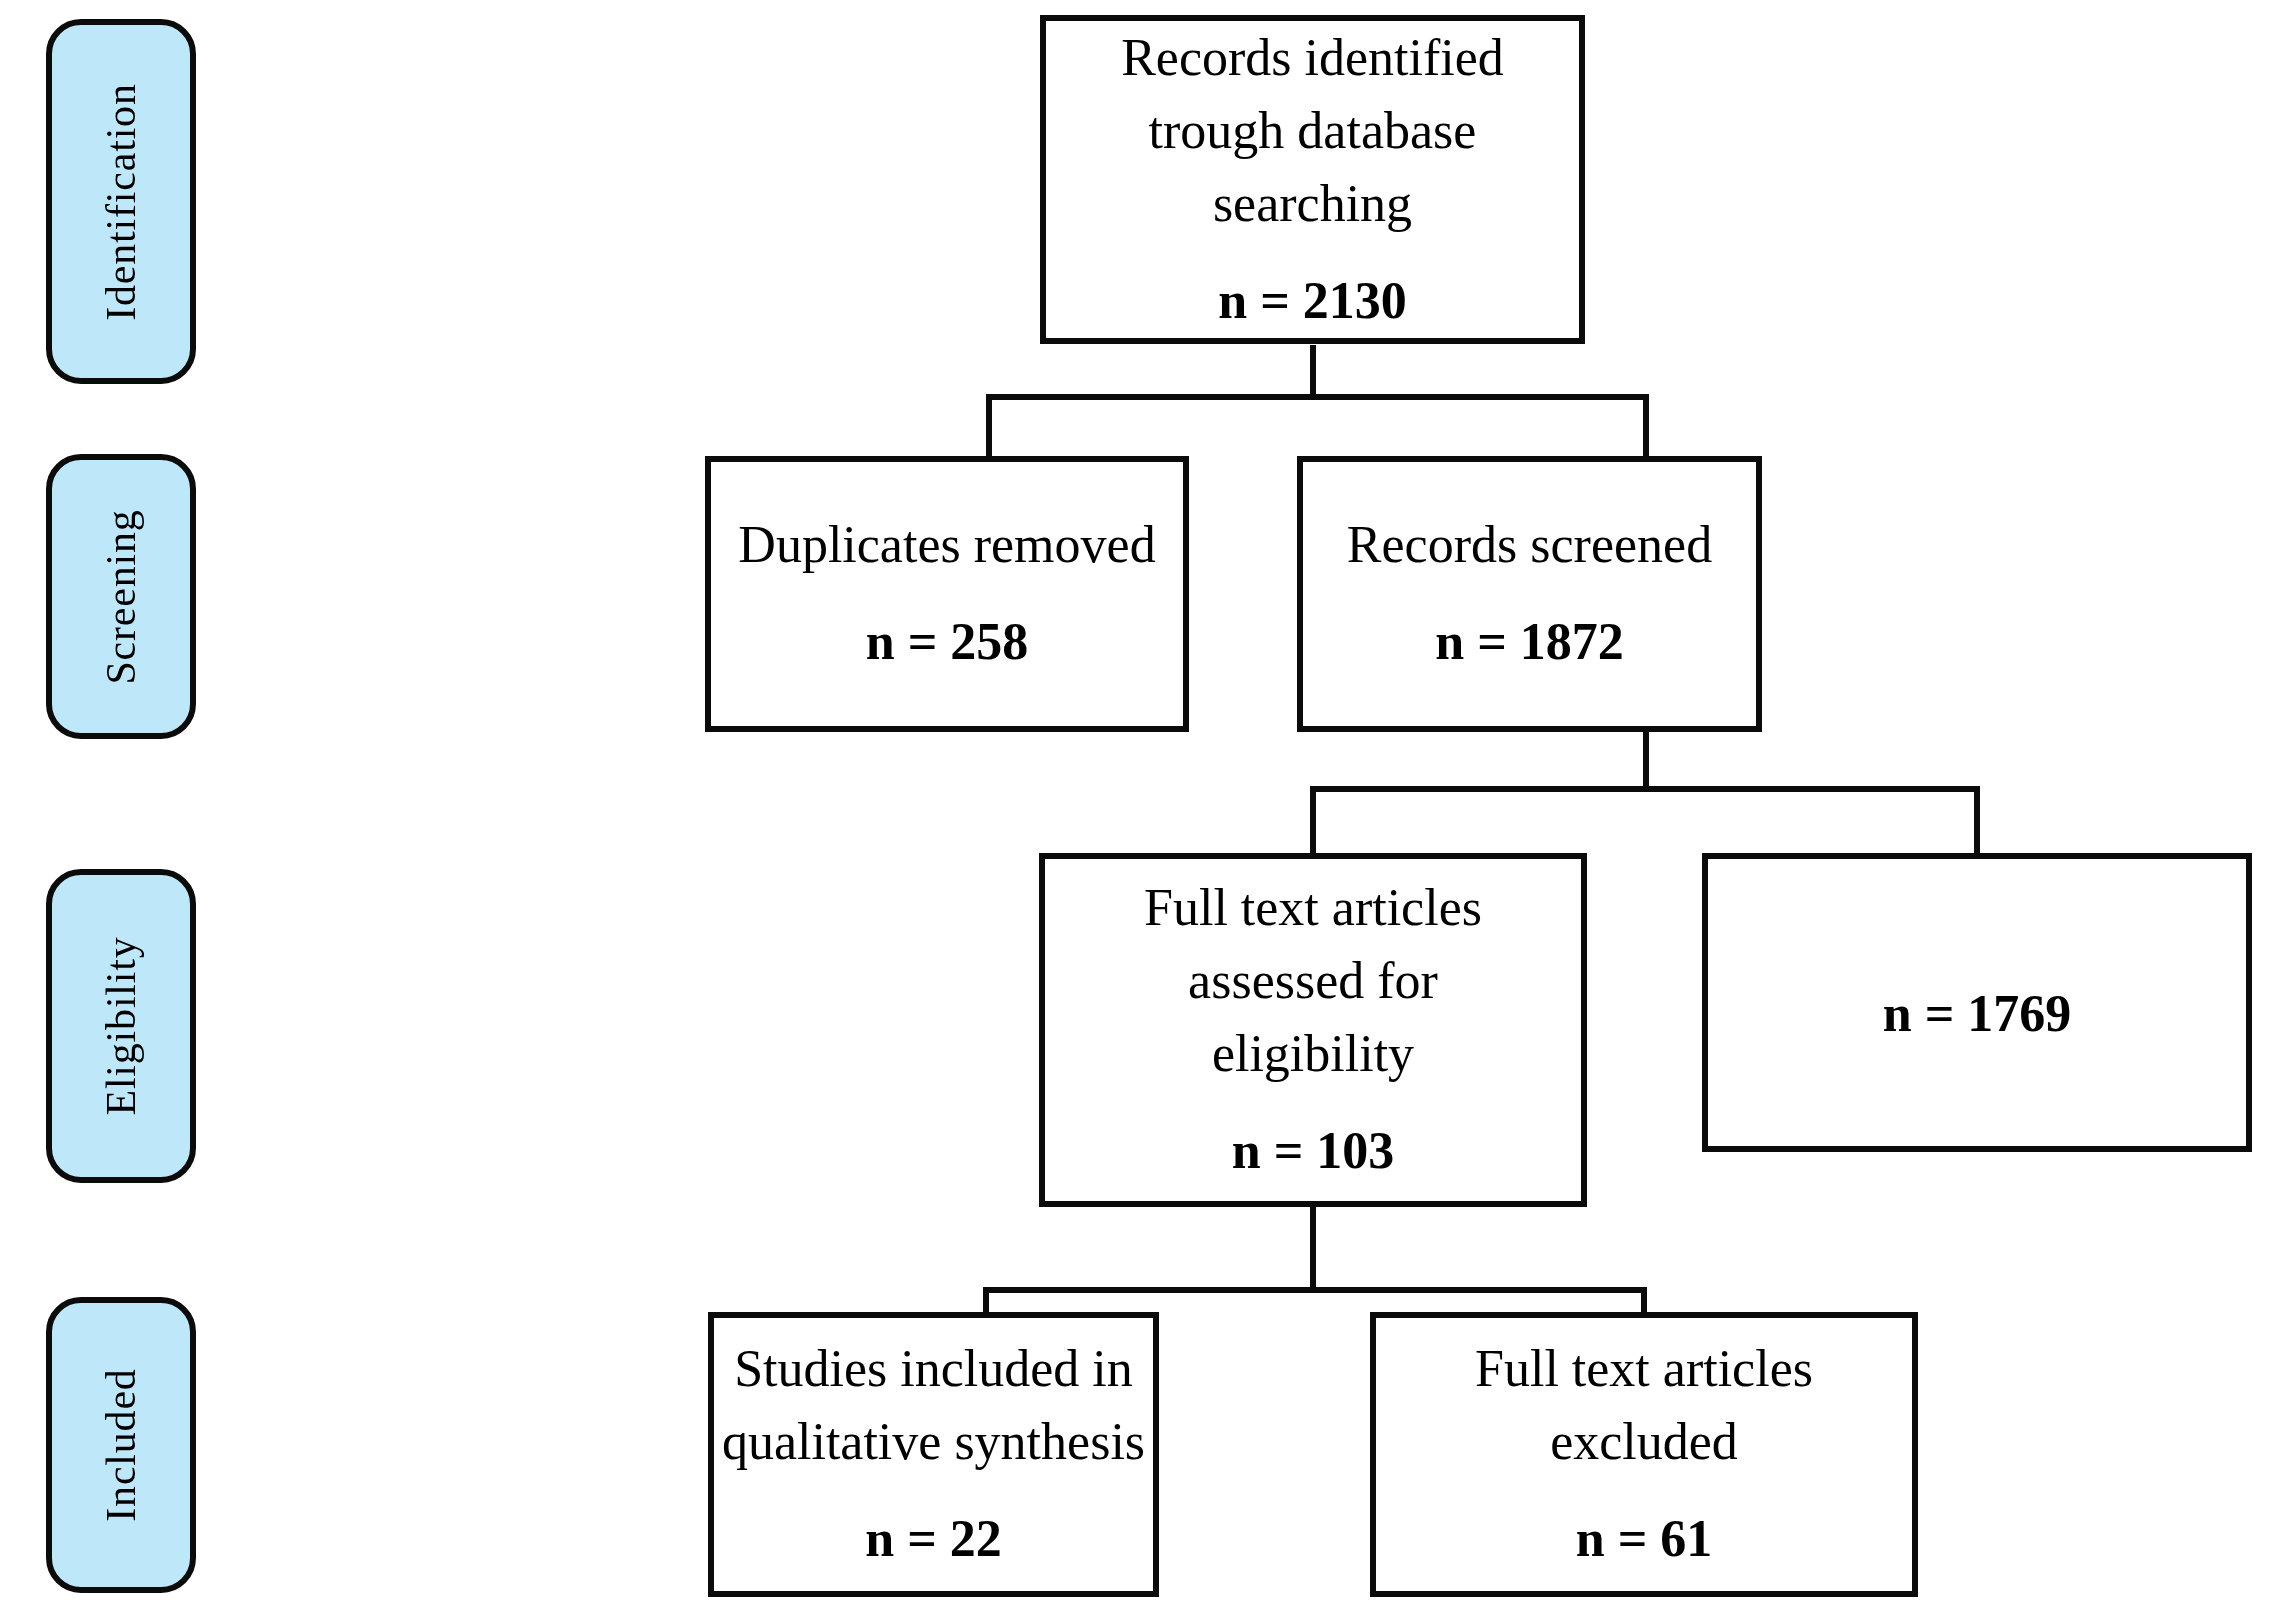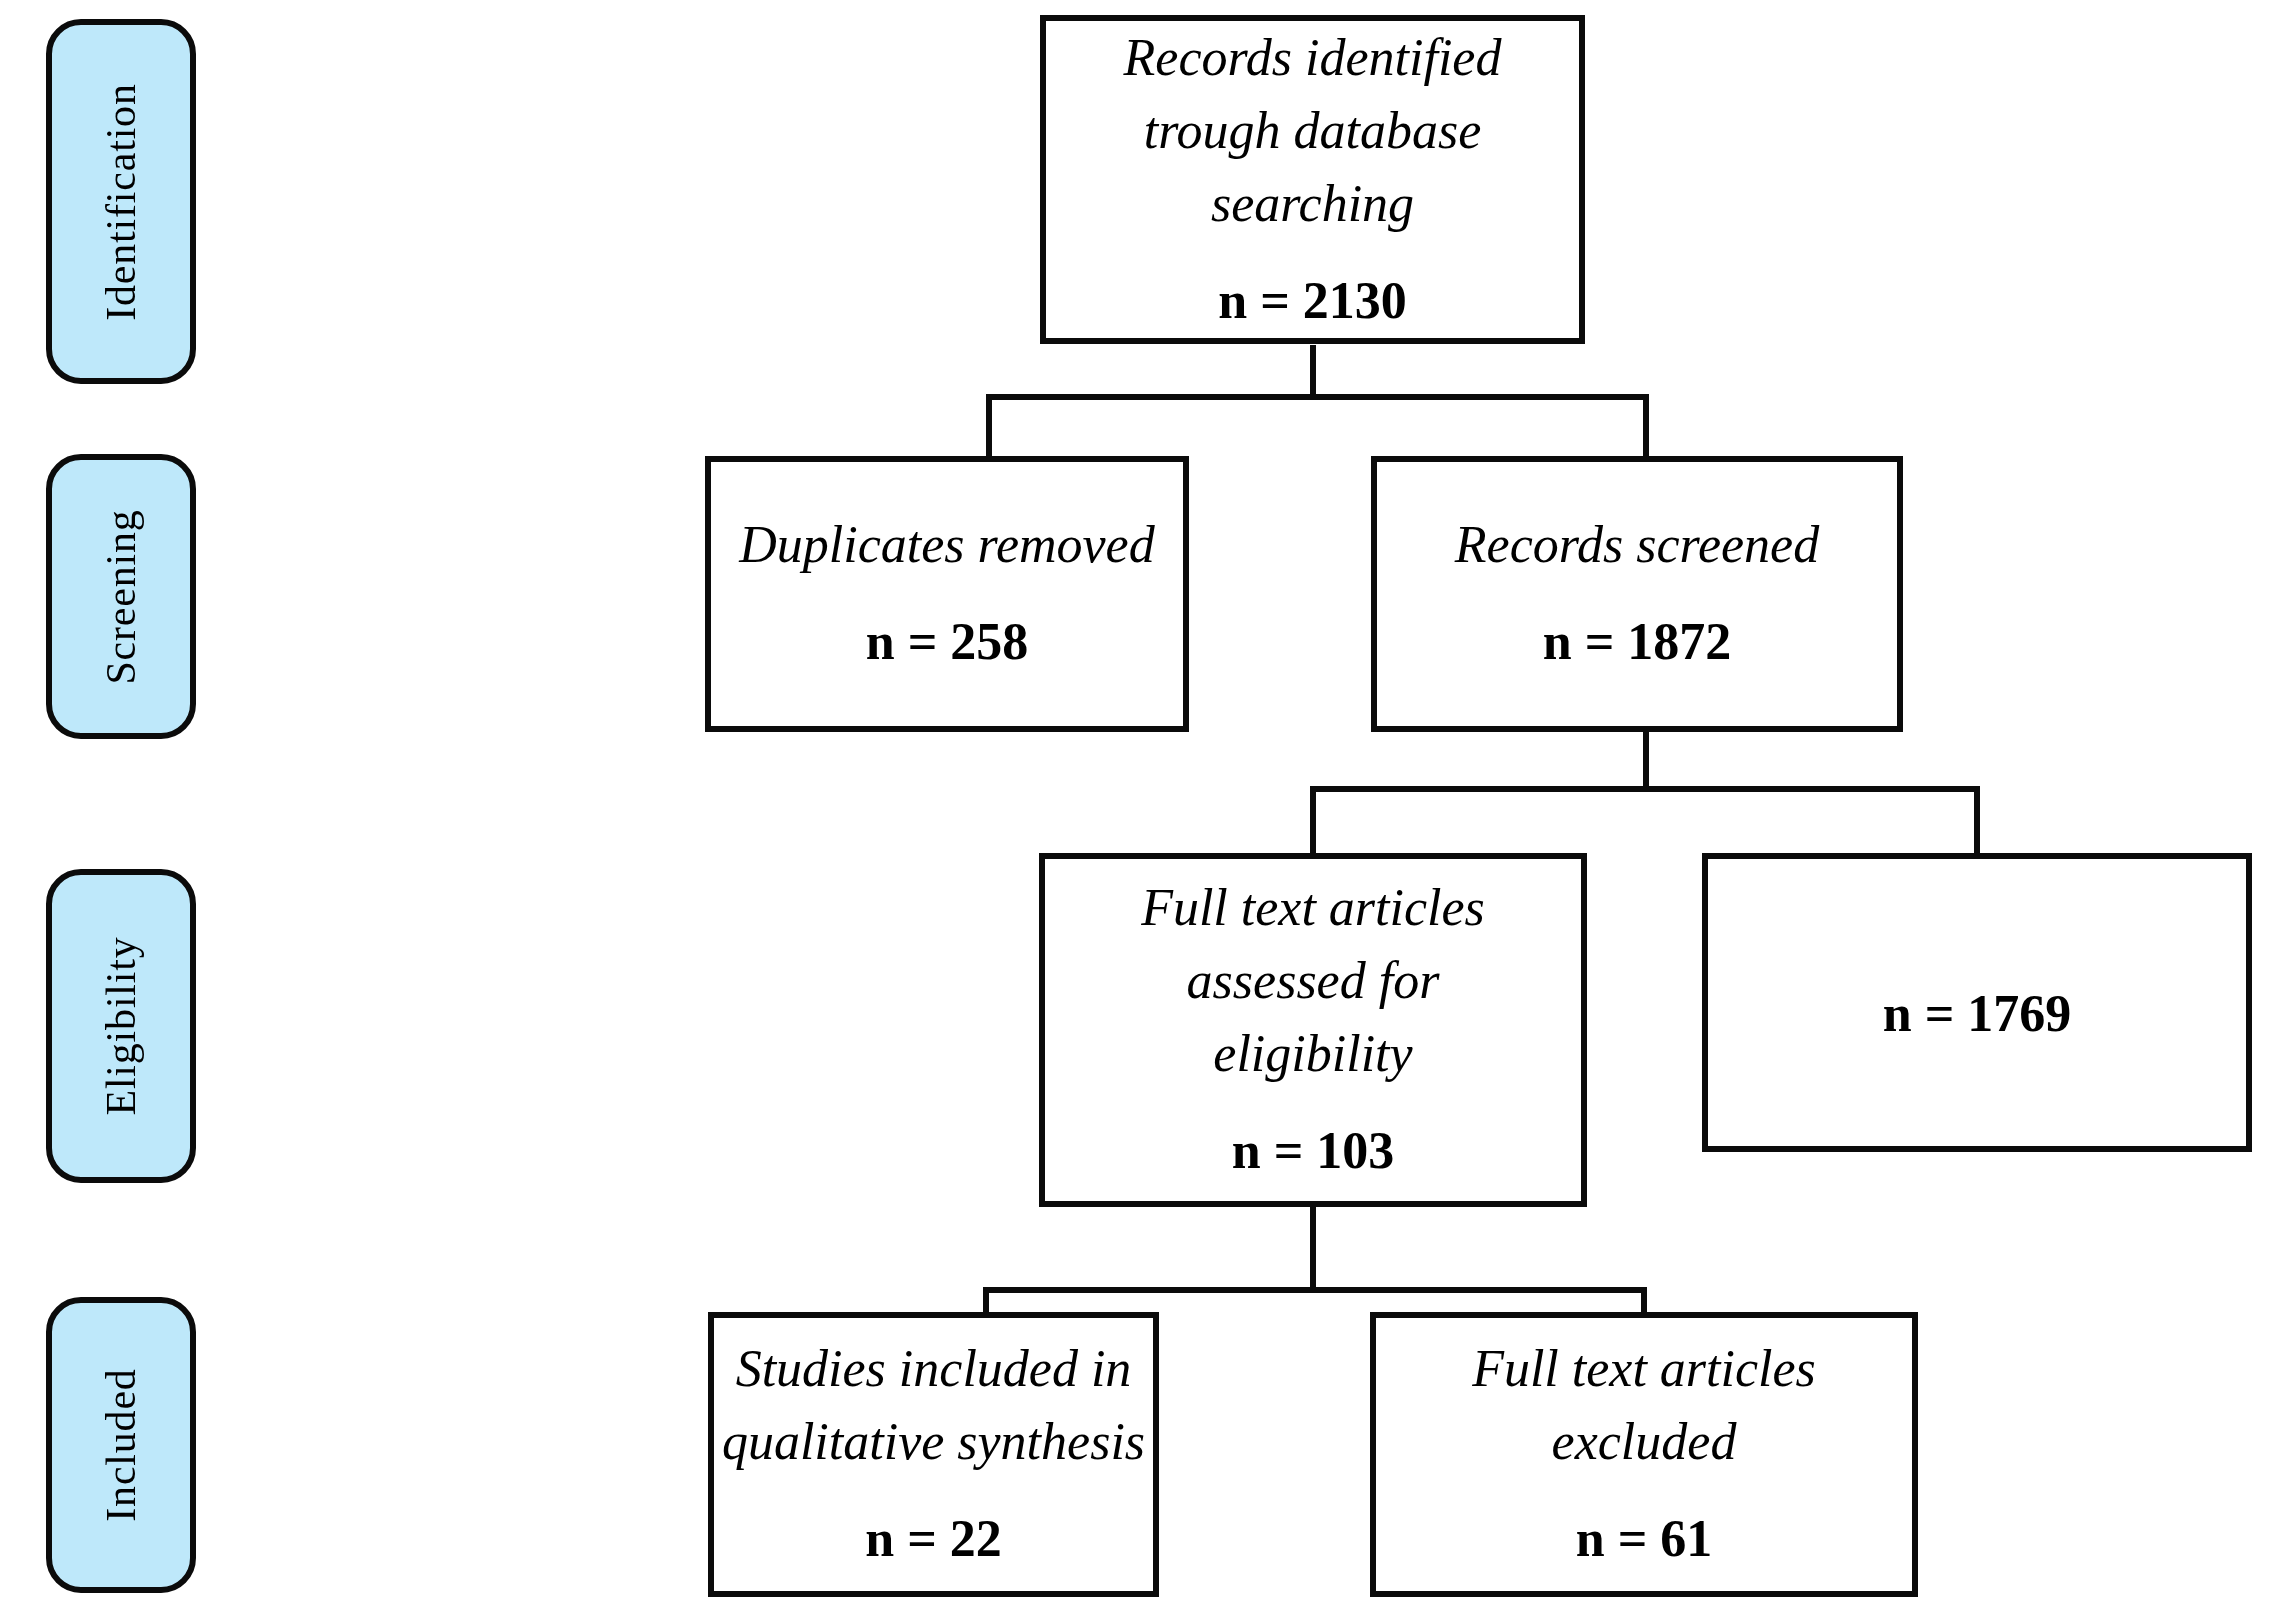--- a/index.html
+++ b/index.html
@@ -38,21 +38,21 @@
     background: #ffffff;
     border: 6.9px solid var(--line-color, #0b0b0b);
     display: flex;
     flex-direction: column;
     align-items: center;
     justify-content: center;
     text-align: center;
     font-size: 52px;
     line-height: 1.4;
   }
-  .bline { white-space: nowrap; font-style: italic; }
+  .bline { white-space: nowrap; }
   .nline { margin-top: 24.5px; white-space: nowrap; font-weight: bold; }
   .conn {
     position: absolute;
     background: var(--line-color, #0b0b0b);
   }
 </style>
 </head>
 <body>
 
 <div class="canvas">
@@ -75,21 +75,21 @@
     <div class="bline">trough database</div>
     <div class="bline">searching</div>
     <div class="nline">n = 2130</div>
   </div>
 
   <div class="fbox" style="left:705px; top:456px; width:484px; height:276px">
     <div class="bline">Duplicates removed</div>
     <div class="nline">n = 258</div>
   </div>
 
-  <div class="fbox" style="left:1371px; top:456px; width:532px; height:276px">
+  <div class="fbox" style="left:1297px; top:456px; width:465px; height:276px">
     <div class="bline">Records screened</div>
     <div class="nline">n = 1872</div>
   </div>
 
   <div class="fbox" style="left:1039px; top:853px; width:548px; height:354px">
     <div class="bline">Full text articles</div>
     <div class="bline">assessed for</div>
     <div class="bline">eligibility</div>
     <div class="nline">n = 103</div>
   </div>

